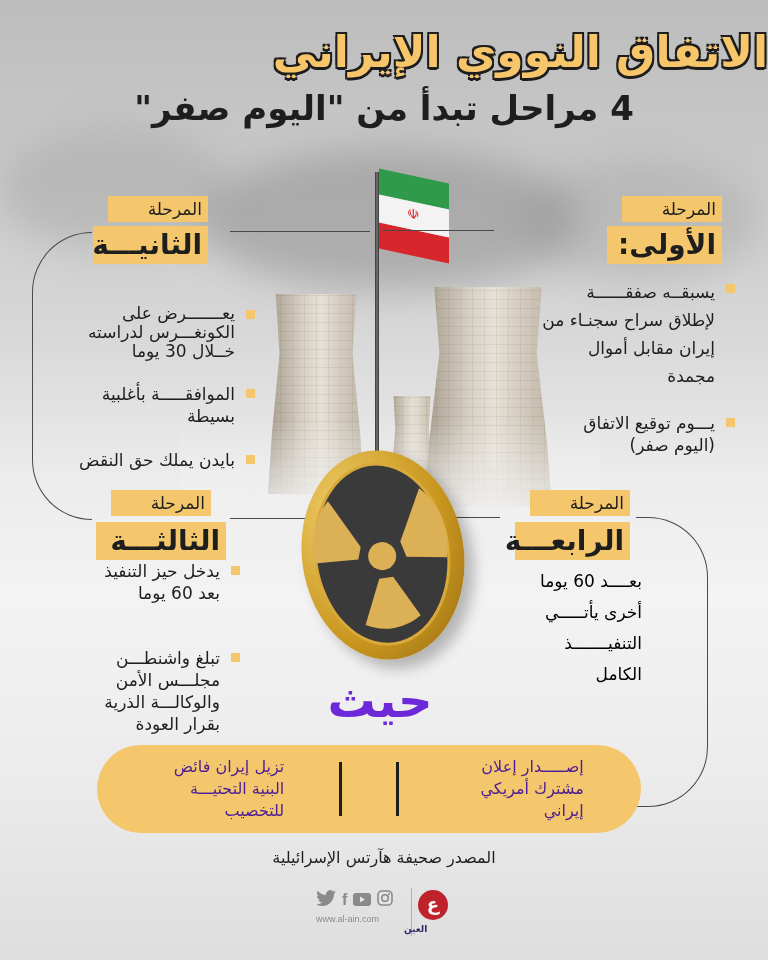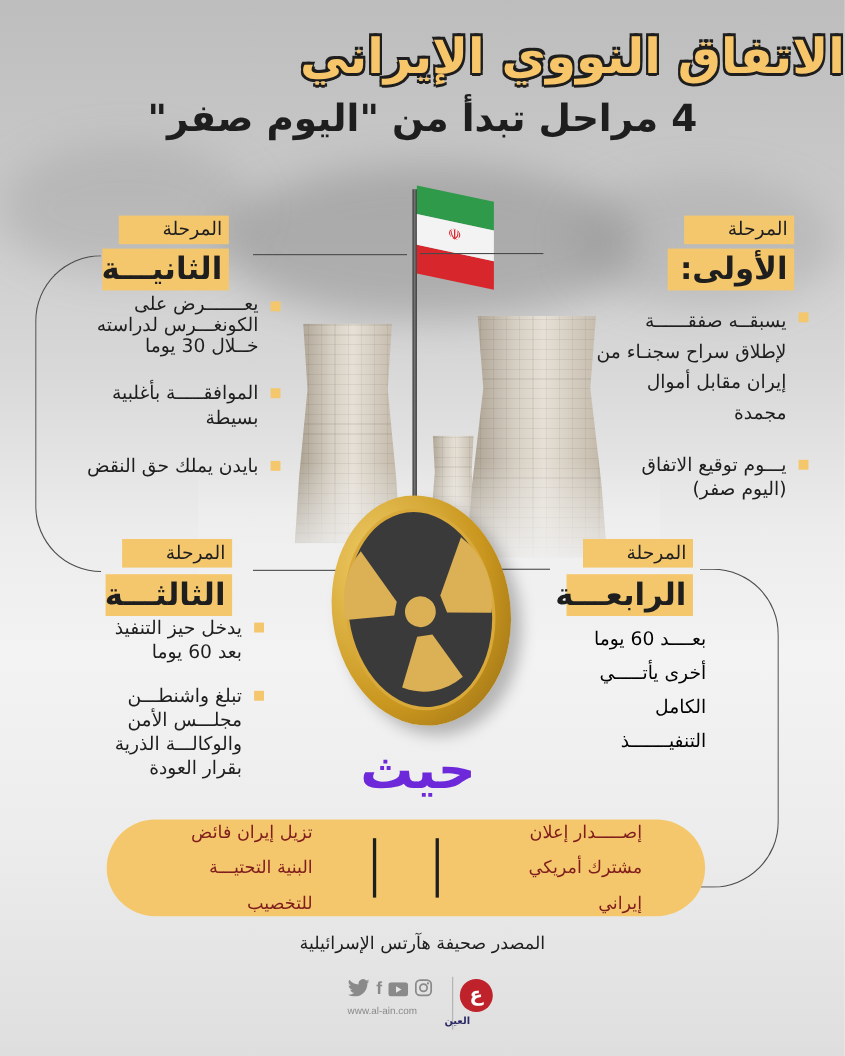--- a/index.html
+++ b/index.html
@@ -85,21 +85,21 @@
   
   .line { position: absolute; border-color: #4a4a4a; border-style: solid; border-width: 0; }
 
   
   .pill {
     position: absolute; left: 97px; top: 745px; width: 544px; height: 88px;
     background: #f5c76c; border-radius: 44px;
     display: flex; flex-direction: row; align-items: center; justify-content: space-around;
     padding: 0 30px;
   }
-  .pill .col { font-size: 16px; line-height: 32px; text-align: right; color: #7f1d1d; width: 130px; }
+  .pill .col { font-size: 16px; line-height: 22px; text-align: right; color: #4c1d95; width: 130px; }
   .pill .sep { width: 3px; height: 54px; background: #1e1e1e; }
 
   .haith {
     position: absolute; left: 300px; top: 672px; width: 160px; text-align: center;
     font-size: 48px; font-weight: bold; color: #6d28d9;
   }
   .source {
     position: absolute; top: 848px; left: 0; width: 768px; text-align: center;
     font-size: 16px; color: #1e1e1e;
   }
@@ -161,39 +161,39 @@
 <div class="stage-label stage-small" style="left:622px;top:196px;width:100px;">المرحلة</div>
 <div class="stage-label stage-big" style="left:607px;top:226px;width:115px;">الأولى:</div>
 <ul class="bullets" style="left:540px;top:278px;width:195px;">
   <li style="line-height:28px;"><span class="sq"></span><span>يسبقــه صفقــــــة لإطلاق سراح سجنـاء من إيران مقابل أموال مجمدة</span></li>
   <li><span class="sq"></span><span>يـــوم توقيع الاتفاق (اليوم صفر)</span></li>
 </ul>
 
 <div class="stage-label stage-small" style="left:108px;top:196px;width:100px;">المرحلة</div>
 <div class="stage-label stage-big" style="left:93px;top:226px;width:115px;">الثانيـــة</div>
 <ul class="bullets" style="left:50px;top:268px;width:205px;">
-  <li style="line-height:19px;"><span class="sq"></span><span>يعـــــــرض على الكونغـــرس لدراسته خــلال 30 يوما</span></li>
+  <li style="line-height:19px;margin-top:36px;"><span class="sq"></span><span>يعـــــــرض على الكونغـــرس لدراسته خــلال 30 يوما</span></li>
   <li><span class="sq"></span><span>الموافقـــــة بأغلبية بسيطة</span></li>
   <li><span class="sq"></span><span>بايدن يملك حق النقض</span></li>
 </ul>
 
 <div class="stage-label stage-small" style="left:111px;top:490px;width:100px;">المرحلة</div>
-<div class="stage-label stage-big" style="left:96px;top:522px;width:115px;">الثالثـــة</div>
+<div class="stage-label stage-big" style="left:96px;top:522px;width:130px;">الثالثـــة</div>
 <ul class="bullets" style="left:90px;top:560px;width:150px;">
-  <li style="margin-bottom:18px;"><span class="sq"></span><span>يدخل حيز التنفيذ بعد 60 يوما</span></li>
+  <li style="margin-bottom:43px;"><span class="sq"></span><span>يدخل حيز التنفيذ بعد 60 يوما</span></li>
   <li><span class="sq"></span><span>تبلغ واشنطـــن مجلـــس الأمن والوكالـــة الذرية بقرار العودة</span></li>
 </ul>
 
 <div class="stage-label stage-small" style="left:530px;top:490px;width:100px;">المرحلة</div>
 <div class="stage-label stage-big" style="left:515px;top:522px;width:115px;">الرابعـــة</div>
 <div class="plain-lines" style="left:500px;top:566px;width:142px;">
   <div>بعــــد 60 يوما</div>
   <div>أخرى يأتـــــي</div>
+  <div>التنفيـــــــذ</div>
   <div>الكامل</div>
-  <div>التنفيـــــــذ</div>
 </div>
 
 <div class="haith">حيث</div>
 <div class="pill">
   <div class="col">إصـــــدار إعلان مشترك أمريكي إيراني</div>
   <div class="sep"></div>
   <div class="sep"></div>
   <div class="col">تزيل إيران فائض البنية التحتيـــة للتخصيب</div>
 </div>
 

